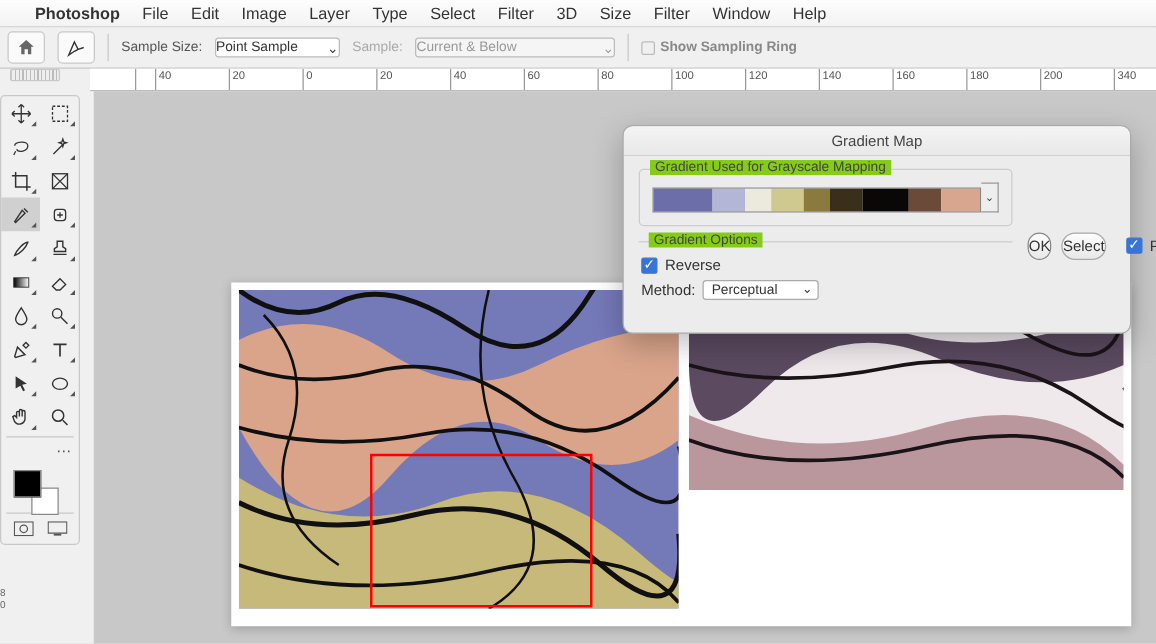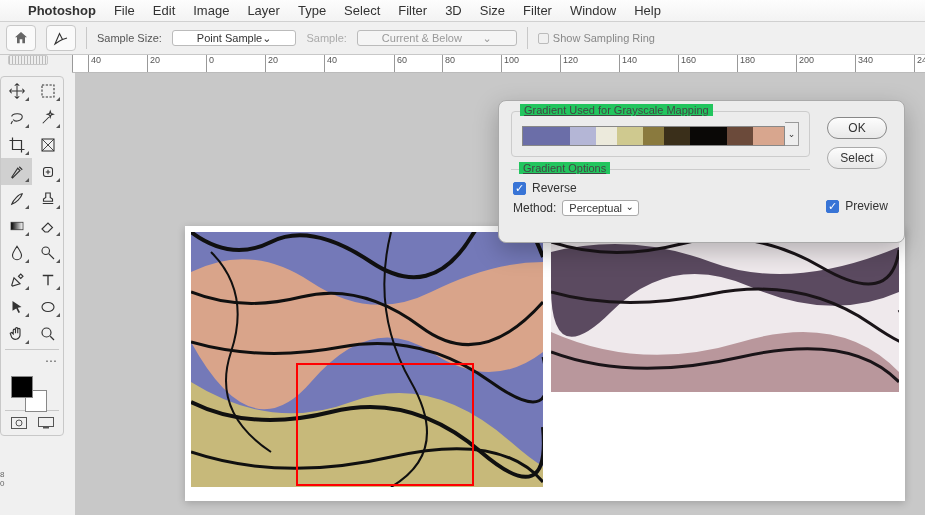--- a/index.html
+++ b/index.html
@@ -10,73 +10,73 @@
   .menubar .apple { font-size: 14px; }
   .menubar .app { font-weight: 600; }
   .menubar span { cursor: default; }
 
   
   .optbar { height: 33px; background: #f0f0f0; border-bottom: 1px solid #c8c8c8; display: flex; align-items: center; padding: 0 6px; gap: 10px; }
   .home-btn { width: 30px; height: 26px; border: 1px solid #c8c8c8; border-radius: 4px; display:flex;align-items:center;justify-content:center; background:#fafafa;}
   .tool-ico { width: 30px; height: 26px; border: 1px solid #c8c8c8; border-radius:4px; display:flex;align-items:center;justify-content:center;background:#fafafa;}
   .sep { width:1px; height:22px; background:#c8c8c8;}
   .optlabel { font-size: 11px; color:#555;}
-  .optselect { font-size:11px; height:16px; border:1px solid #bbb; background:#fff; padding: 1px 24px; border-radius:3px; min-width:100px;}
+  .optselect { font-size:11px; height:16px; border:1px solid #bbb; background:#fff; padding: 1px 0; border-radius:3px; min-width:100px;}
   .optselect.disabled { color:#999; background:#f5f5f5;}
-  .optcheck { font-size:11px; color:#888; display:flex; align-items:center; gap:4px;}
+  .optcheck { font-size:11px; color:#888; display:flex; align-items:center; gap:4px;font-weight:bold;}
   .fake-cb { width:11px;height:11px;border:1px solid #bbb;border-radius:2px;display:inline-block;}
 
   
   .tools { position:absolute; left:6; top:76px; width:64px; background:#f0f0f0; border:1px solid #c8c8c8; border-radius:4px; }
   .toolgrid { display:grid; grid-template-columns: 1fr 1fr; }
   .toolcell { height:27px; display:flex; align-items:center; justify-content:center; position:relative;}
   .toolcell.sel { background:#d0d0d0; }
   .toolcell svg { width:18px; height:18px; }
   .dot3::after{content:''; position:absolute; right:3px; bottom:3px; width:0;height:0;border-left:4px solid transparent;border-bottom:4px solid #555;}
   .tooldiv { height:1px; background:#c8c8c8; margin:2px 4px;}
   .swatches { height:38px; position:relative; }
   .swfg { position:absolute; left:10px; top:6px; width:22px; height:22px; background:#000; border:1px solid #888;}
   .swbg { position:absolute; left:24px; top:20px; width:22px; height:22px; background:#fff; border:1px solid #888;}
   .toolbottom { display:flex; height:22px; align-items:center; justify-content:space-around; padding:0 4px;}
 
   
   .hruler { position:absolute; left:72px; right:0; top:55px; height:18px; background:#fff; border-bottom:1px solid #bbb; overflow:hidden;}
   .hruler .ticks { position:relative; height:100%; }
   .vruler-label { position:absolute; left:0; top:470px; font-size:8px; color:#666;}
-  .tick { position:absolute; top:0; height:100%; border-left:1px solid #999; font-size:9px; color:#555; padding-left:2px; line-height:10px;}
+  .tick { position:absolute; top:0; height:100%; border-left:1px solid #999; font-size:9px; color:#555; padding-left:2px; line-height:10px;margin-left:36px;}
 
   
   .canvas { position:absolute; left:75px; top:73px; right:0; bottom:0; background:#c8c8c8; }
   .doc { position:absolute; left:110px; top:153px; width:720px; height:275px; background:#fff; box-shadow:0 2px 8px rgba(0,0,0,.2);}
   .img1 { position:absolute; left:6px; top:6px; width:352px; height:255px; overflow:hidden;}
   .img2 { position:absolute; right:6px; top:6px; width:348px; height:160px; overflow:hidden;}
   .selbox { position:absolute; border:2px solid #f00; }
 
   
   .marble1 { width:100%; height:100%; }
   .marble2 { width:100%; height:100%; }
 
   
   .dialog { position:absolute; left:498px; top:100px; width:407px; background:#ececec; border:1px solid #aaa; border-radius:8px; box-shadow:0 8px 24px rgba(0,0,0,.25);}
   .dlg-title { height:24px; text-align:center; font-size:12px; line-height:24px; border-bottom:1px solid #d0d0d0; color:#444; background:linear-gradient(#f4f4f4,#e8e8e8); border-radius:8px 8px 0 0;}
   .dlg-body { padding:10px 12px 14px 12px; display:flex; gap:12px;}
   .dlg-left { flex:1; }
-  .dlg-right { width:70px; display:flex; flex-direction:column; gap:8px; align-items:center; padding-top:6px;}
+  .dlg-right { width:70px; display:flex; flex-direction:row; gap:8px; align-items:center; padding-top:6px;}
   .fieldset { border:1px solid #ccc; border-radius:4px; padding:10px 10px 10px 10px; margin-bottom:12px; position:relative;}
-  .legend { position:absolute; top:-8px; left:8px; background:#22c55e; padding:0 4px; font-size:11px; color:#444;text-decoration:underline;}
+  .legend { position:absolute; top:-8px; left:8px; background:#84cc16; padding:0 4px; font-size:11px; color:#444;}
   .gradbar { height:20px; border:1px solid #888; display:flex; margin-top:4px;}
   .gradbar .seg { height:100%; }
   .graddrop { width:14px; border:1px solid #999; border-left:none; background:#eee; display:flex;align-items:center;justify-content:center; font-size:9px;}
   .gradwrap { display:flex;}
   .opt-row { display:flex; align-items:center; gap:6px; font-size:12px; margin:5px 0;}
   .cb { width:13px; height:13px; border:1px solid #888; border-radius:2px; background:#fff; display:inline-flex; align-items:center; justify-content:center; font-size:11px; line-height:1;}
   .cb.checked { background:#3874d6; border-color:#3874d6; color:#fff;}
   .dlg-btn { width:60px; height:22px; border:1px solid #aaa; border-radius:11px; background:linear-gradient(#fdfdfd,#e8e8e8); font-size:12px; text-align:center; line-height:20px;}
   .dlg-btn.primary { border-color:#888;}
-  .sel-control { font-size:11px; border:1px solid #aaa; background:#fff; border-radius:3px; padding:1px 16px 1px 6px; position:relative;text-align:center;}
+  .sel-control { font-size:11px; border:1px solid #aaa; background:#fff; border-radius:3px; padding:1px 32px 1px 6px; position:relative;text-align:center;}
   .sel-control::after{content:'⌄'; position:absolute; right:4px; top:0; font-size:10px;}
 
   .tabstrip { position:absolute; left:8px; top:55px; width:40px; height:10px; background: repeating-linear-gradient(90deg,#bbb,#bbb 1px,#eee 1px,#eee 3px); border:1px solid #c8c8c8; border-radius:2px;}
 </style>
 </head>
 <body>
 
 <div class="menubar">
   <span class="apple"></span>
   <span class="app">Photoshop</span>
@@ -120,21 +120,21 @@
 <div class="tabstrip"></div>
 
 <div class="hruler">
   <div class="ticks" id="hticks">
       <div class="tick" style="left: 0px;"></div>
       <div class="tick" style="left: 16px;">40</div>
       <div class="tick" style="left: 75px;">20</div>
       <div class="tick" style="left: 134px;">0</div>
       <div class="tick" style="left: 193px;">20</div>
       <div class="tick" style="left: 252px;">40</div>
-      <div class="tick" style="left: 322px;">60</div>
+      <div class="tick" style="left: 311px;">60</div>
       <div class="tick" style="left: 370px;">80</div>
       <div class="tick" style="left: 429px;">100</div>
       <div class="tick" style="left: 488px;">120</div>
       <div class="tick" style="left: 547px;">140</div>
       <div class="tick" style="left: 606px;">160</div>
       <div class="tick" style="left: 665px;">180</div>
       <div class="tick" style="left: 724px;">200</div>
       <div class="tick" style="left: 783px;">340</div>
       <div class="tick" style="left: 842px;">240</div>
     </div>
@@ -302,20 +302,21 @@
           <rect x="0.5" y="0.5" width="15" height="9" fill="none" stroke="#555"></rect>
           <rect x="5" y="10" width="6" height="1.5" fill="#555"></rect>
         </svg></span>
   </div>
 </div>
 
 <div class="vruler-label" style="white-space:pre;line-height:9px;">8
 0</div>
 
 <div class="dialog">
+  <div class="dlg-title">Gradient Map</div>
   <div class="dlg-body">
     <div class="dlg-left">
       <div class="fieldset">
         <div class="legend">Gradient Used for Grayscale Mapping</div>
         <div class="gradwrap">
           <div class="gradbar" id="gradbar" style="flex:1">
               <div class="seg" style="flex: 18 1 0%; background: rgb(107, 110, 168);"></div>
               <div class="seg" style="flex: 10 1 0%; background: rgb(180, 182, 214);"></div>
               <div class="seg" style="flex: 8 1 0%; background: rgb(236, 234, 220);"></div>
               <div class="seg" style="flex: 10 1 0%; background: rgb(207, 201, 143);"></div>

